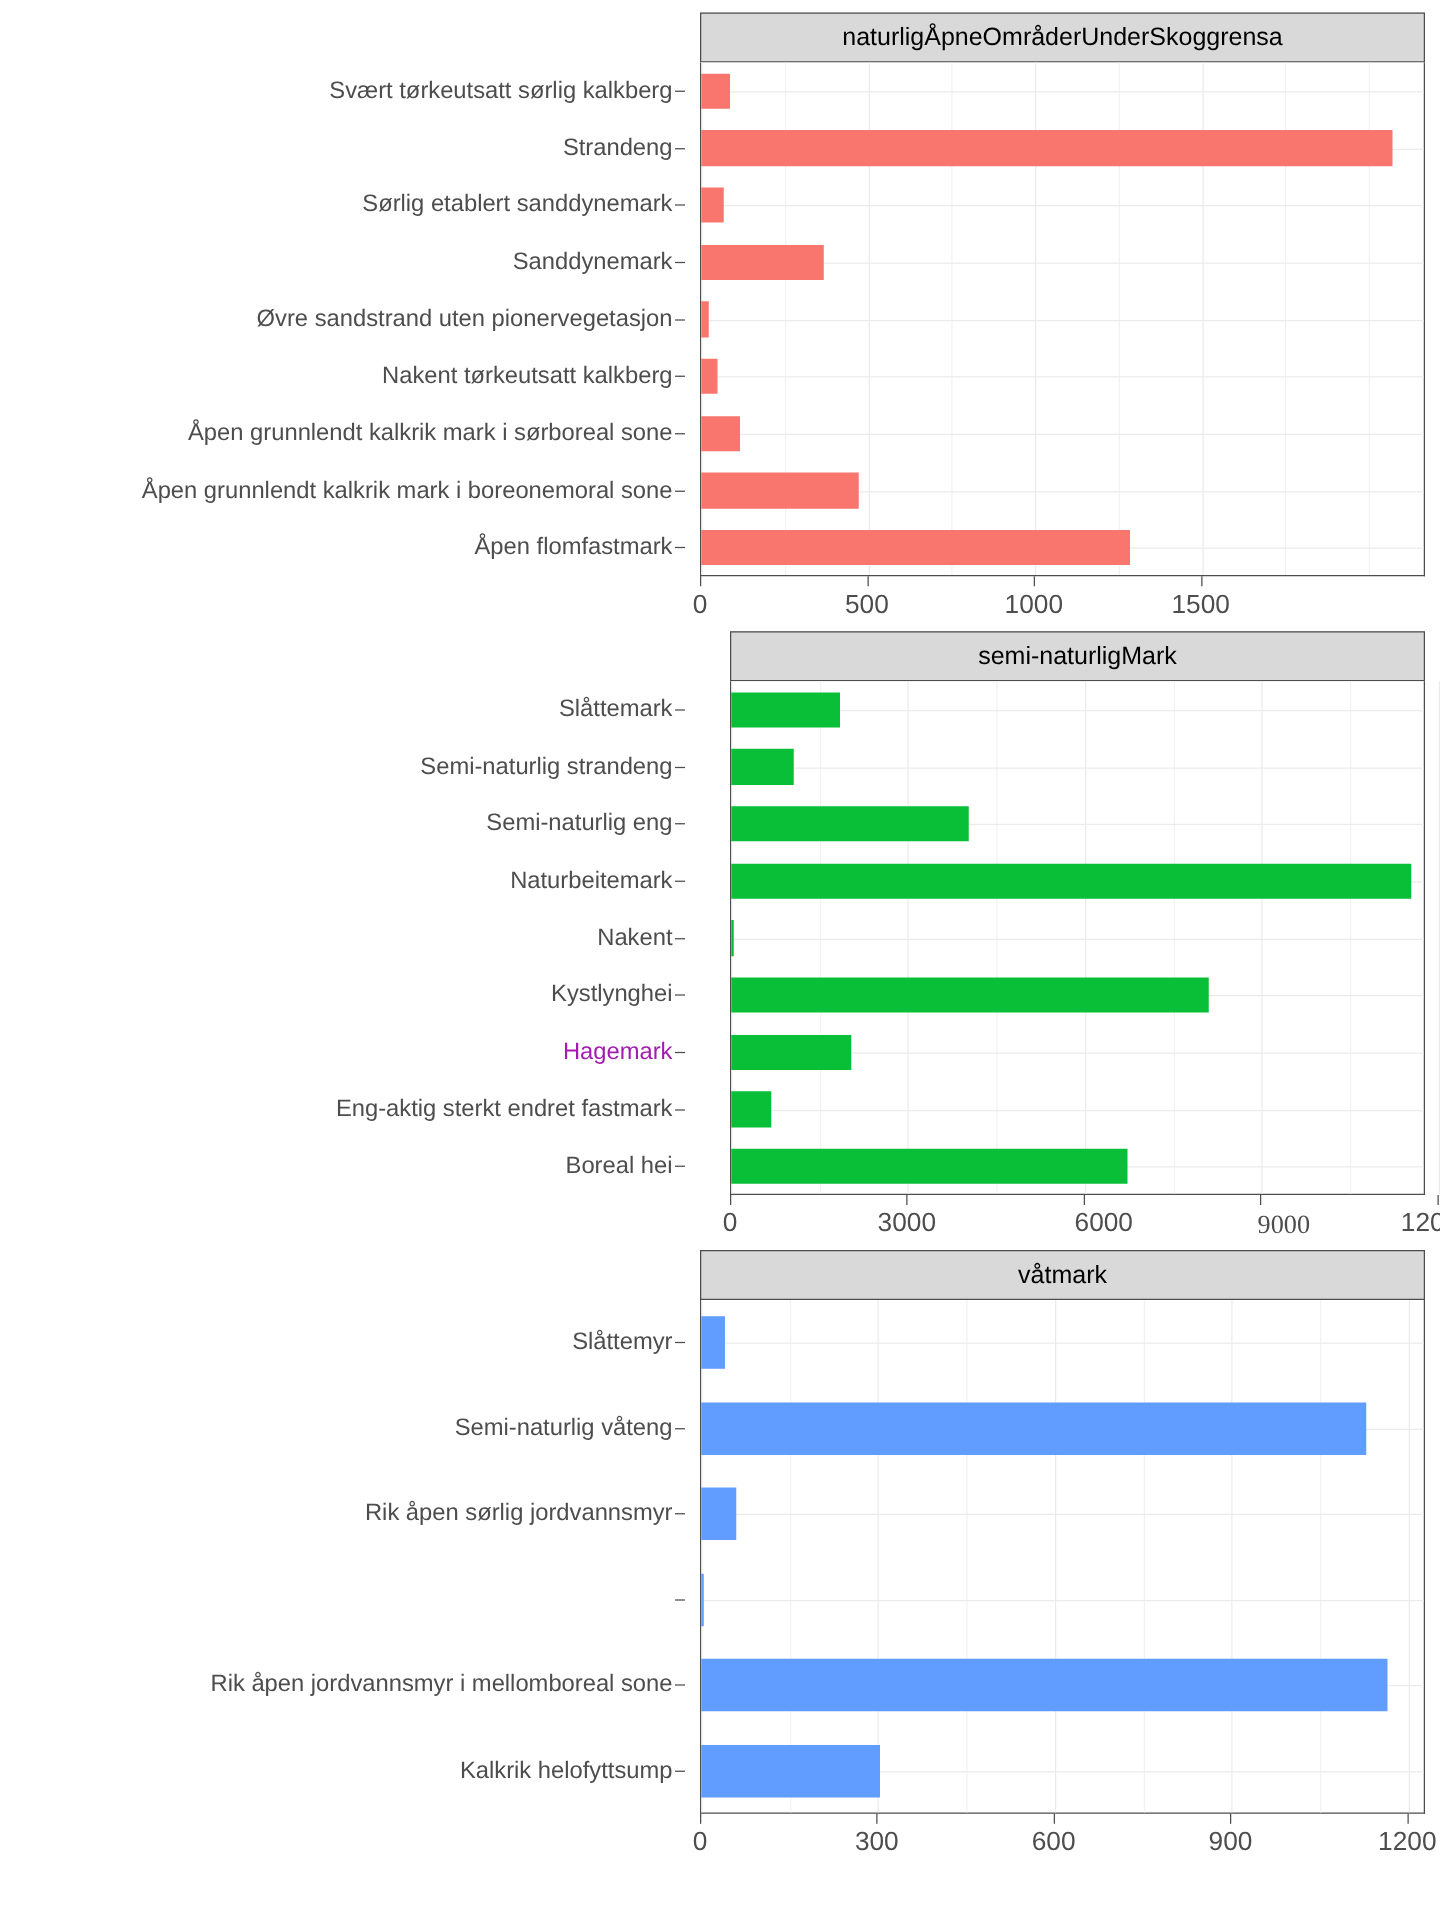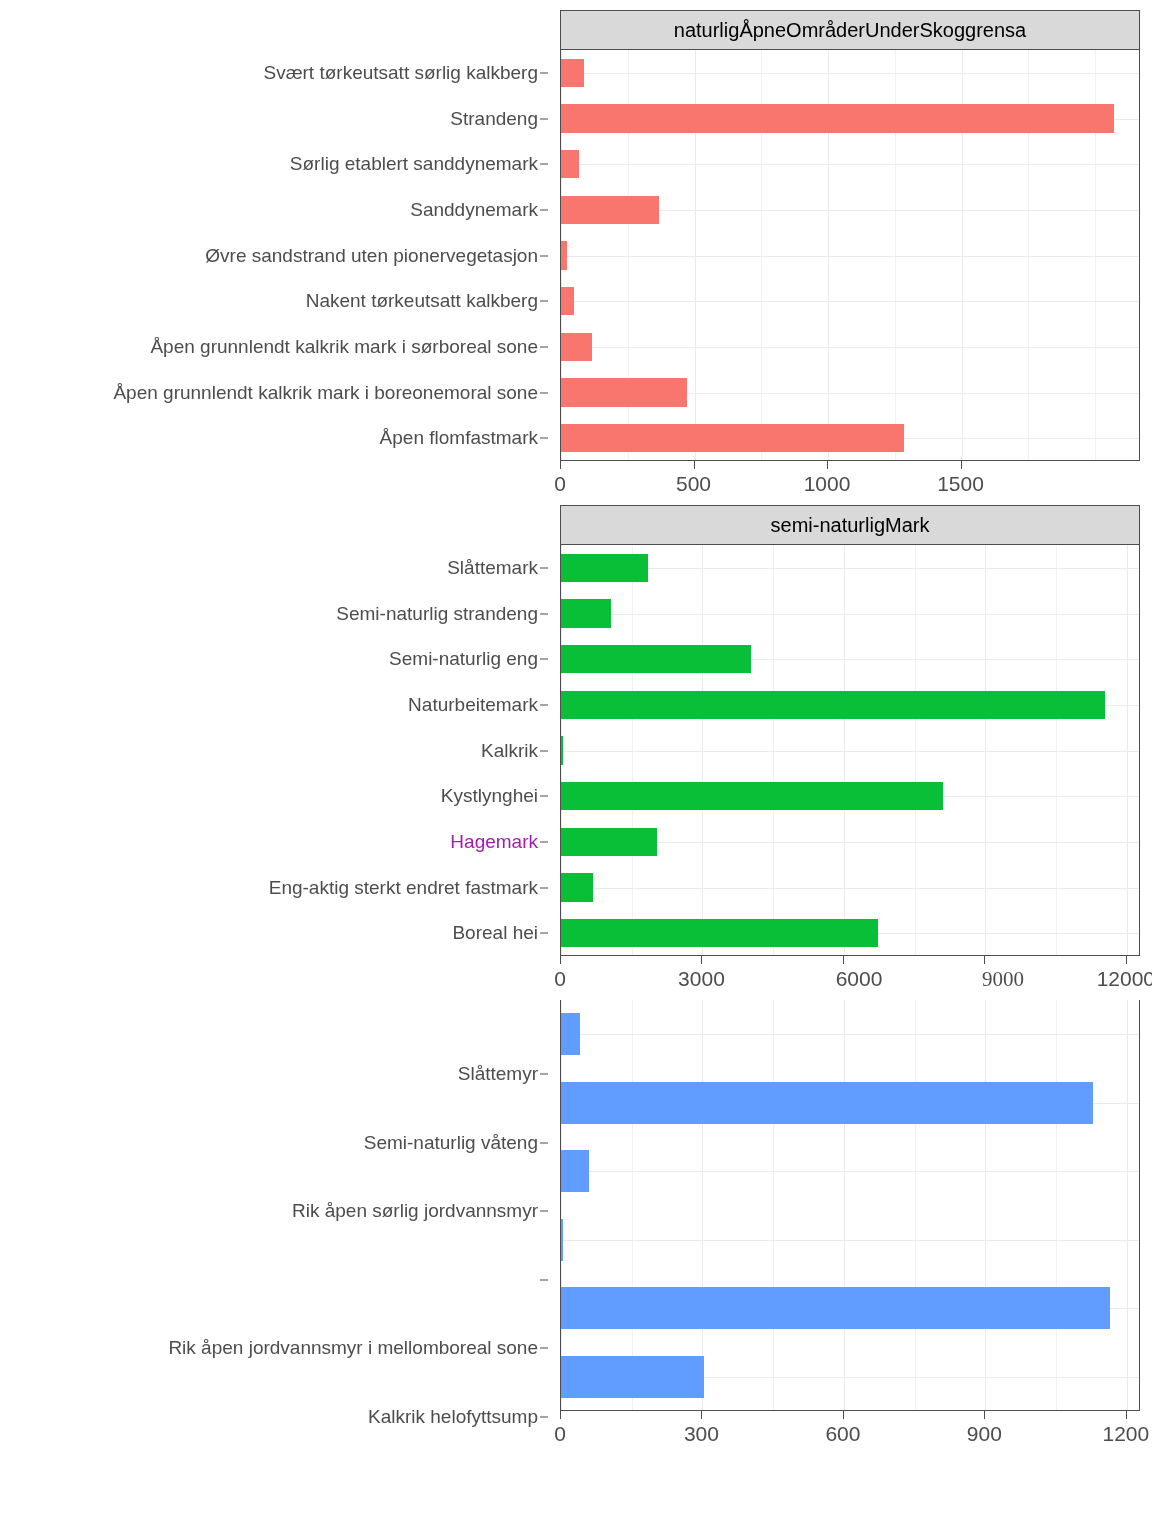--- a/index.html
+++ b/index.html
@@ -187,21 +187,21 @@
         <div class="xtick-mark" style="left: 0px; background: rgb(77, 77, 77);"></div>
         <div class="xtick-label" style="left: 0px; color: rgb(77, 77, 77);">0</div>
         <div class="xtick-mark" style="left: 133.517px; background: rgb(77, 77, 77);"></div>
         <div class="xtick-label" style="left: 133.517px; color: rgb(77, 77, 77);">500</div>
         <div class="xtick-mark" style="left: 267.035px; background: rgb(77, 77, 77);"></div>
         <div class="xtick-label" style="left: 267.035px; color: rgb(77, 77, 77);">1000</div>
         <div class="xtick-mark" style="left: 400.552px; background: rgb(77, 77, 77);"></div>
         <div class="xtick-label" style="left: 400.552px; color: rgb(77, 77, 77);">1500</div>
       </div>
     </div>
-    <div class="facet" style="top: 505px;">
+    <div class="facet" style="top: 505px; padding-left: 24px;">
       <div class="strip">semi-naturligMark</div>
       <div class="panel" style="height: 411px; background: rgb(255, 255, 255);">
         <div class="gridline" style="left: 0px;"></div>
         <div class="gridline minor" style="left: 70.7317px;"></div>
         <div class="gridline" style="left: 141.463px;"></div>
         <div class="gridline minor" style="left: 212.195px;"></div>
         <div class="gridline" style="left: 282.927px;"></div>
         <div class="gridline minor" style="left: 353.659px;"></div>
         <div class="gridline" style="left: 424.39px;"></div>
         <div class="gridline minor" style="left: 495.122px;"></div>
@@ -227,21 +227,21 @@
       </div>
       <div style="position: absolute; left: 0px; top: 40px; width: 560px; height: 411px;">
         <div class="ytick-label" style="top: 22.8333px; color: rgb(77, 77, 77);">Slåttemark</div>
         <div class="ytick-mark" style="top: 22.8333px; background: rgb(77, 77, 77);"></div>
         <div class="ytick-label" style="top: 68.5px; color: rgb(77, 77, 77);">Semi-naturlig strandeng</div>
         <div class="ytick-mark" style="top: 68.5px; background: rgb(77, 77, 77);"></div>
         <div class="ytick-label" style="top: 114.167px; color: rgb(77, 77, 77);">Semi-naturlig eng</div>
         <div class="ytick-mark" style="top: 114.167px; background: rgb(77, 77, 77);"></div>
         <div class="ytick-label" style="top: 159.833px; color: rgb(77, 77, 77);">Naturbeitemark</div>
         <div class="ytick-mark" style="top: 159.833px; background: rgb(77, 77, 77);"></div>
-        <div class="ytick-label" style="top: 205.5px; color: rgb(77, 77, 77);">Kalkrik</div>
+        <div class="ytick-label" style="top: 205.5px; color: rgb(77, 77, 77);">Nakent</div>
         <div class="ytick-mark" style="top: 205.5px; background: rgb(77, 77, 77);"></div>
         <div class="ytick-label" style="top: 251.167px; color: rgb(77, 77, 77);">Kystlynghei</div>
         <div class="ytick-mark" style="top: 251.167px; background: rgb(77, 77, 77);"></div>
         <div class="ytick-label" style="top: 296.833px; color: #a21caf;">Hagemark</div>
         <div class="ytick-mark" style="top: 296.833px; background: rgb(77, 77, 77);"></div>
         <div class="ytick-label" style="top: 342.5px; color: rgb(77, 77, 77);">Eng-aktig sterkt endret fastmark</div>
         <div class="ytick-mark" style="top: 342.5px; background: rgb(77, 77, 77);"></div>
         <div class="ytick-label" style="top: 388.167px; color: rgb(77, 77, 77);">Boreal hei</div>
         <div class="ytick-mark" style="top: 388.167px; background: rgb(77, 77, 77);"></div>
       </div>
@@ -252,20 +252,21 @@
         <div class="xtick-label" style="left: 141.463px; color: rgb(77, 77, 77);">3000</div>
         <div class="xtick-mark" style="left: 282.927px; background: rgb(77, 77, 77);"></div>
         <div class="xtick-label" style="left: 299px; color: rgb(77, 77, 77);">6000</div>
         <div class="xtick-mark" style="left: 424.39px; background: rgb(77, 77, 77);"></div>
         <div class="xtick-label" style="left: 443px; color: rgb(77, 77, 77); font-family: Liberation Serif, serif;">9000</div>
         <div class="xtick-mark" style="left: 565.854px; background: rgb(77, 77, 77);"></div>
         <div class="xtick-label" style="left: 565.854px; color: rgb(77, 77, 77);">12000</div>
       </div>
     </div>
     <div class="facet" style="top: 1000px;">
+      <div class="strip">våtmark</div>
       <div class="panel" style="height: 411px; background: rgb(255, 255, 255);">
         <div class="gridline" style="left: 0px;"></div>
         <div class="gridline minor" style="left: 70.7317px;"></div>
         <div class="gridline" style="left: 141.463px;"></div>
         <div class="gridline minor" style="left: 212.195px;"></div>
         <div class="gridline" style="left: 282.927px;"></div>
         <div class="gridline minor" style="left: 353.659px;"></div>
         <div class="gridline" style="left: 424.39px;"></div>
         <div class="gridline minor" style="left: 495.122px;"></div>
         <div class="gridline" style="left: 565.854px;"></div>

